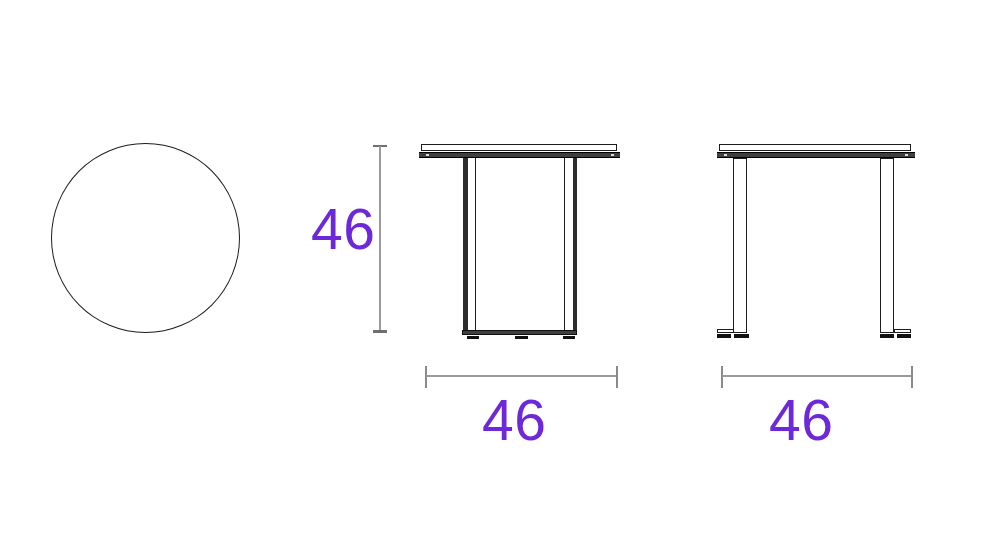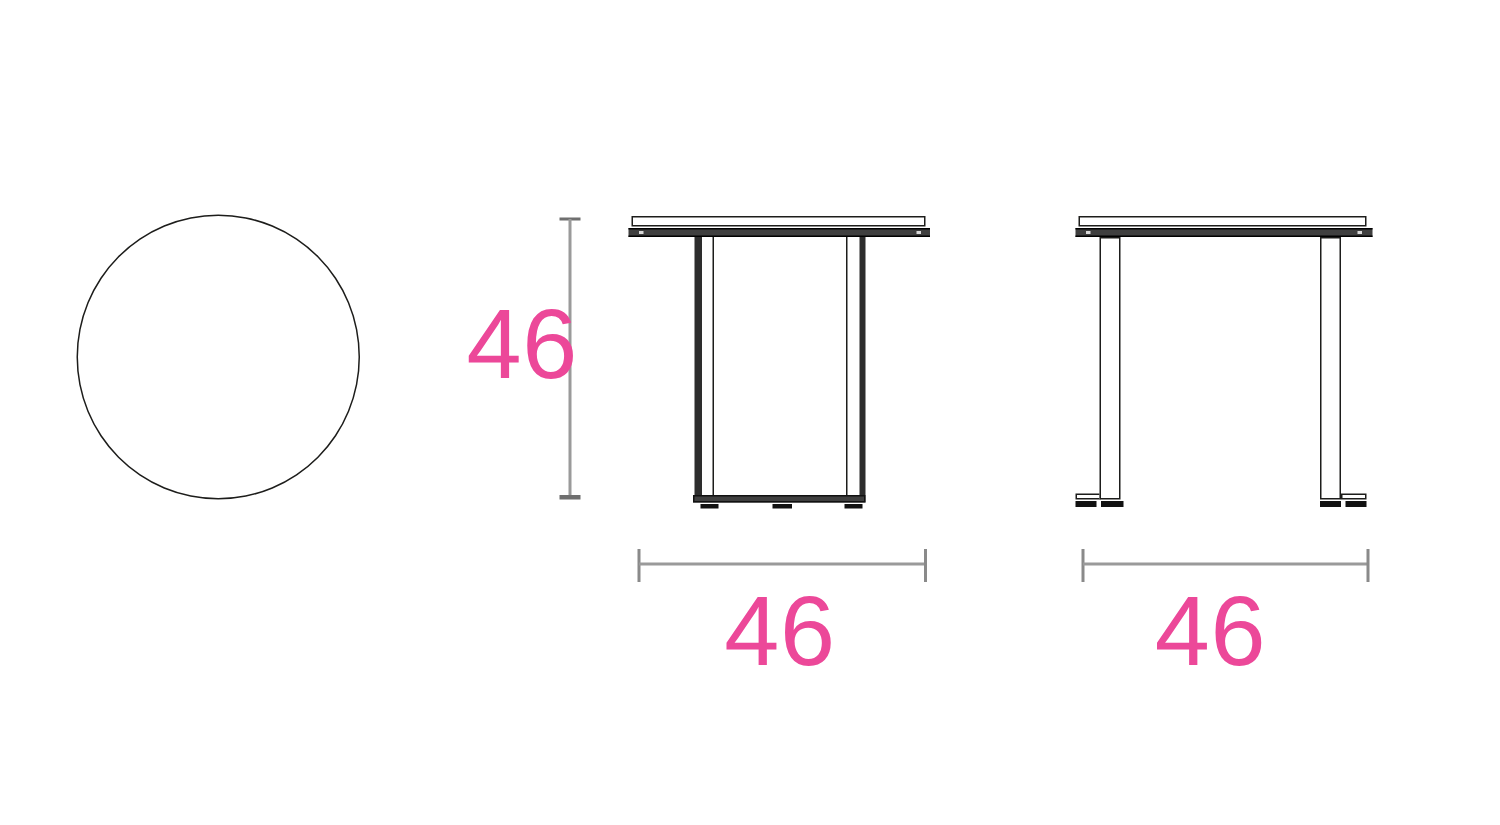--- a/index.html
+++ b/index.html
@@ -95,24 +95,23 @@
   .dim-line-h { top: 375.2px; height: 1.7px; background: #9a9a9a; }
   .dim-h1-line { left: 426px; width: 191px; }
   .dim-h2-line { left: 722px; width: 190px; }
   .dim-cap-v { width: 2.2px; height: 22px; background: #8a8a8a; top: 365.5px; }
   .dim-h1-cap-l { left: 425.3px; }
   .dim-h1-cap-r { left: 615.5px; }
   .dim-h2-cap-l { left: 721px; }
   .dim-h2-cap-r { left: 910.8px; }
 
   .dim-label {
-    color: #ec4899;
-    font-size: 66px;
+    color: #6d28d9;
+    font-size: 57px;
     line-height: 52px;
-    text-align: center;
     letter-spacing: 0.5px;
   }
   .label-height { left: 311px; top: 203px; width: 60px; }
   .label-w1 { left: 482px; top: 394px; width: 76px; }
   .label-w2 { left: 769px; top: 394px; width: 76px; }
 </style>
 </head>
 <body>
 
 <div class="canvas">

